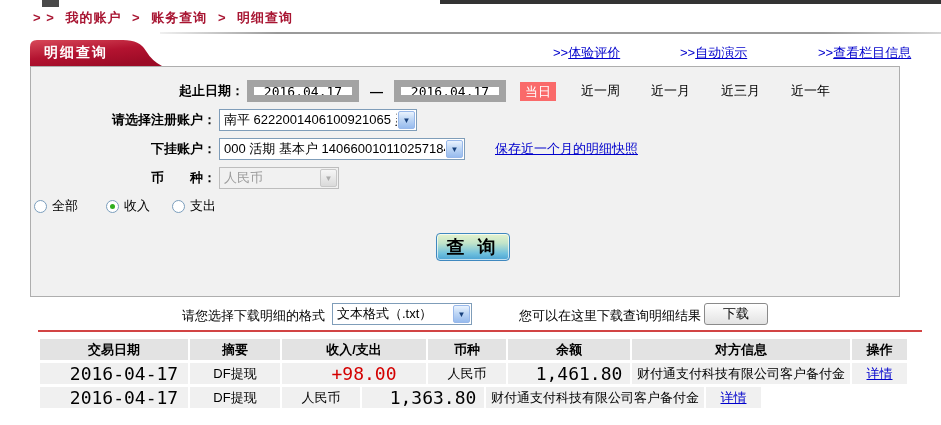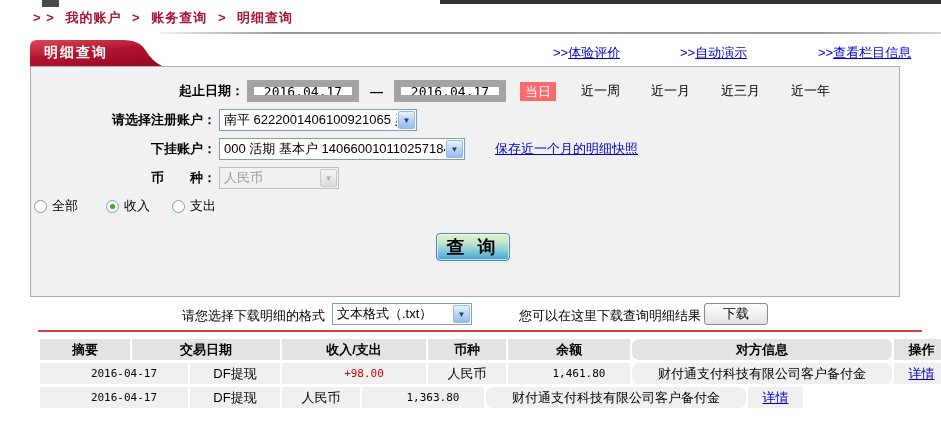--- a/index.html
+++ b/index.html
@@ -79,24 +79,24 @@
             border:1px solid #8a8a8a; border-radius:3px; background:linear-gradient(#ffffff,#e2e2e2);
             font-size:13px; color:#000; cursor:pointer; font-family:"Liberation Sans", sans-serif; }
 
   .red-hr { position:absolute; left:38px; top:330px; width:884px; height:2px; background:#d24444; }
 
   
   .tbl { position:absolute; left:40px; top:339px; }
   .trow { display:flex; height:21px; margin-bottom:3px; }
   .tcell { margin-right:2px; text-align:center; line-height:21px; font-size:13px; overflow:hidden; white-space:nowrap; }
   .c0 { width:148px; } .c1 { width:90px; } .c2 { width:144px; } .c3 { width:78px; }
-  .c4 { width:122px; } .c5 { width:260px;border-radius:7px; } .c6 { width:55px; margin-right:8px; }
+  .c4 { width:122px; } .c5 { width:218px; } .c6 { width:55px; margin-right:8px; }
   .thead .tcell { background:#e3e3e3; font-weight:bold; }
   .tdata .tcell { background:#f0f0f0; }
-  .mono { font-family:"DejaVu Sans Mono", monospace; font-size:11px;padding-left:20px; }
+  .mono { font-family:"DejaVu Sans Mono", monospace; font-size:18px;padding-left:20px; }
   .bold { font-weight:normal; }
   .amount { color:#d40000; }
   .tdata .blue-link { background:#f0f0f0; }
 </style>
 </head>
 <body>
 
 <div class="top-line"></div>
 <div class="top-dot"></div>
 
@@ -197,22 +197,22 @@
   <span class="txt">文本格式（.txt）</span>
   <span class="arrow">▼</span>
 </div>
 <span class="dl-label2">您可以在这里下载查询明细结果</span>
 <button class="dl-btn">下载</button>
 
 <div class="red-hr"></div>
 
 <div class="tbl">
   <div class="trow thead">
+    <span class="tcell c0">交易日期</span>
     <span class="tcell c1">摘要</span>
-    <span class="tcell c0">交易日期</span>
     <span class="tcell c2">收入/支出</span>
     <span class="tcell c3">币种</span>
     <span class="tcell c4">余额</span>
     <span class="tcell c5">对方信息</span>
     <span class="tcell c6">操作</span>
   </div>
   <div class="trow tdata">
     <span class="tcell c0 mono">2016-04-17</span>
     <span class="tcell c1 bold">DF提现</span>
     <span class="tcell c2 mono amount">+98.00</span>

